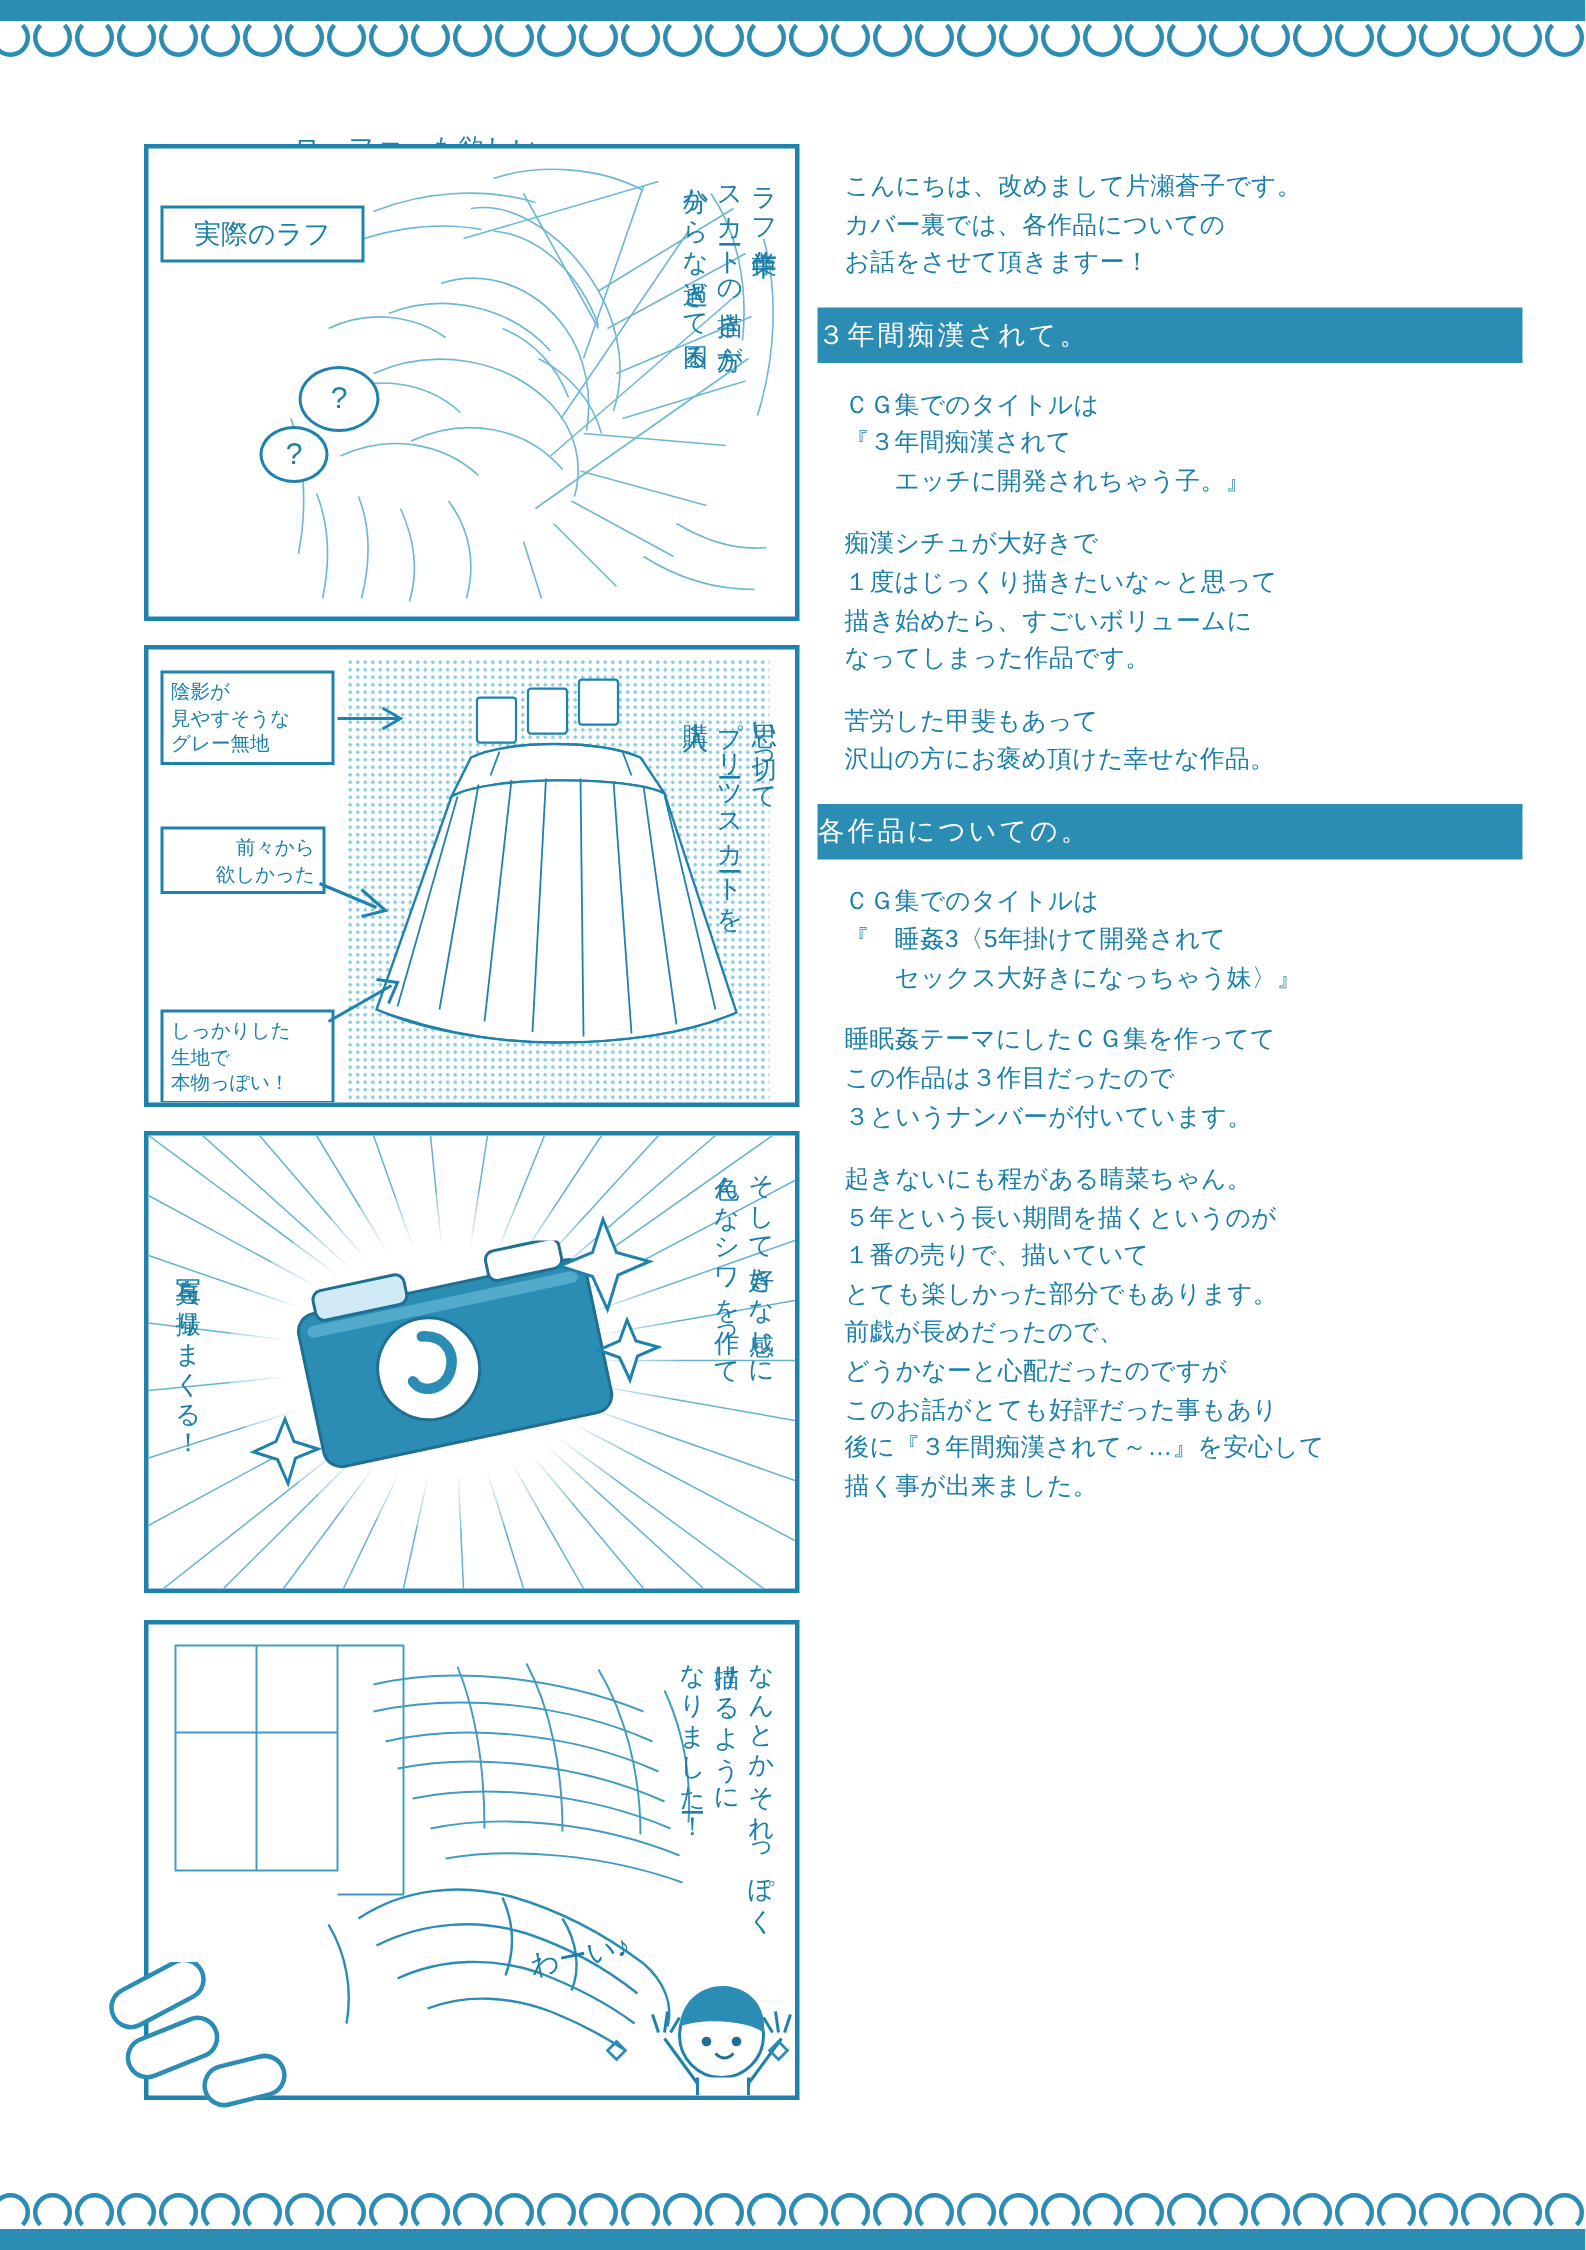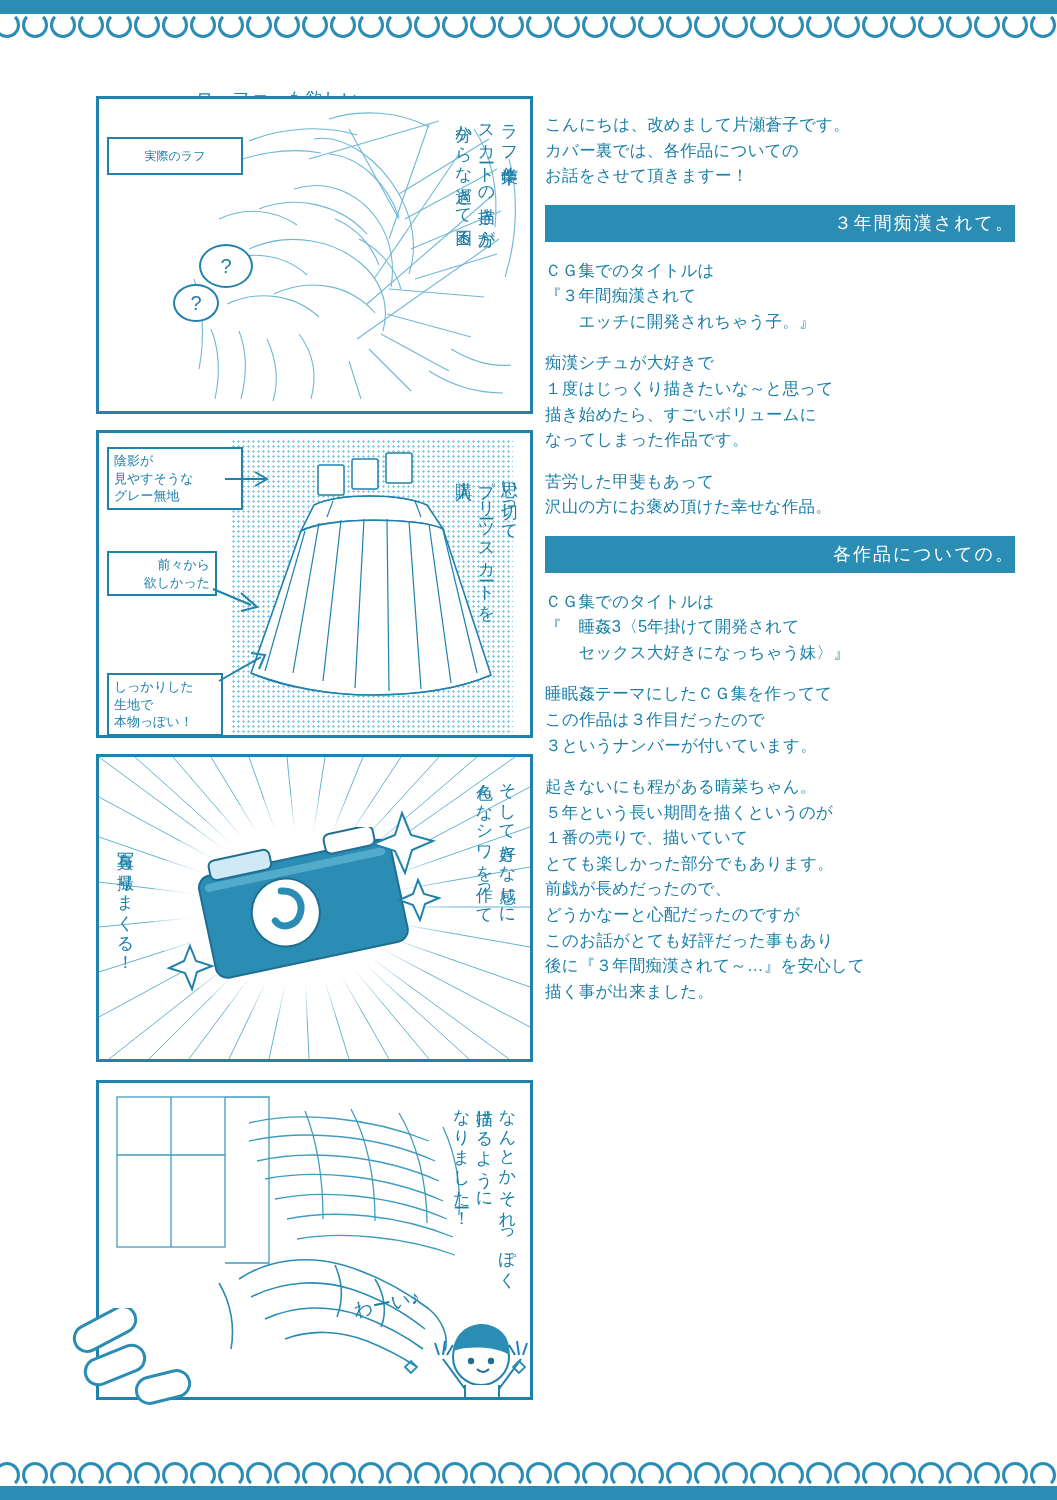--- a/index.html
+++ b/index.html
@@ -107,26 +107,27 @@
     top: 112px;
     width: 470px;
   }
   .para {
     font-size: 16.5px;
     line-height: 1.55;
     color: #1b7fa8;
     margin-bottom: 16px;
     white-space: pre-line;
     letter-spacing: .2px;
+    margin-left: 18px;
   }
   .section-head {
     background: #2b8cb4;
     color: #ffffff;
     font-size: 18px;
-    text-align: right;
+    text-align: left;
     padding: 6px 0 7px;
     margin: 8px 0 16px;
     letter-spacing: 2px;
   }
 
   .tone {
     background-image: radial-gradient(#8ccde4 1.1px, transparent 1.2px);
     background-size: 5px 5px;
   }
 </style>
@@ -261,21 +262,21 @@
       <path d="M120,70 C150,54 190,48 222,54"></path>
       <path d="M375,30 C392,55 400,90 396,128"></path>
       <path d="M410,60 C420,95 418,140 406,178"></path>
       <path d="M352,250 C372,262 392,268 412,266"></path>
       <path d="M330,272 C352,286 378,294 404,294"></path>
       <path d="M260,140 C280,150 296,168 302,190"></path>
       <path d="M236,120 C256,128 272,145 280,166"></path>
     </g>
   </svg>
 
-  <div class="label-box" style="left:8px; top:38px; width:136px; height:38px; display:flex; align-items:center; justify-content:center; font-size:12px;text-align:center;">実際のラフ</div>
+  <div class="label-box" style="left:8px; top:38px; width:136px; height:38px; display:flex; align-items:center; justify-content:center; font-size:18px;text-align:center;">実際のラフ</div>
 
   <div class="vtext" style="position:absolute; right:10px; top:14px; height:280px; font-size:17px; white-space:pre-line; text-align:left;">ラフ作業中
 スカートの描き方が
 分からな過ぎて困る</div>
 
   <div class="bubble" style="left:100px; top:145px; width:54px; height:44px;">?</div>
   <div class="bubble" style="left:74px; top:185px; width:46px; height:38px;">?</div>
 </div>
 
 <div class="panel" style="left:96px; top:430px; width:437px; height:308px;">
@@ -304,21 +305,21 @@
   </svg>
 
   <svg width="110" height="48" viewBox="0 0 110 48" style="position:absolute; left:215px; top:18px;">
     <g fill="#ffffff" stroke="#1f82ad" stroke-width="1.5">
       <rect x="4" y="14" width="26" height="30" rx="2"></rect>
       <rect x="38" y="8" width="26" height="30" rx="2"></rect>
       <rect x="72" y="2" width="26" height="30" rx="2"></rect>
     </g>
   </svg>
 
-  <div class="label-box" style="left:8px; top:14px; width:136px; white-space:pre-line;">陰影が
+  <div class="label-box" style="left:8px; top:14px; width:116px; white-space:pre-line;">陰影が
 見やすそうな
 グレー無地</div>
   <svg width="50" height="26" style="position:absolute;left:124px;top:34px;">
     <path d="M2,12 L42,12 M32,5 L44,12 L32,19" stroke="#1f82ad" stroke-width="2" fill="none"></path>
   </svg>
 
   <div class="label-box" style="left:8px; top:118px; width:110px; white-space:pre-line;text-align:right;">前々から
 欲しかった</div>
   <svg width="56" height="34" style="position:absolute;left:112px;top:150px;">
     <path d="M2,6 L40,22 M30,10 L46,24 L30,28" stroke="#1f82ad" stroke-width="2" fill="none"></path>

